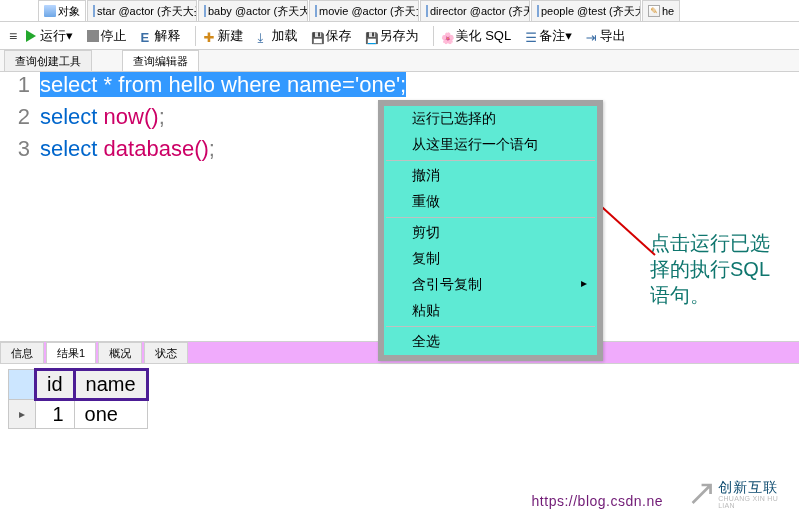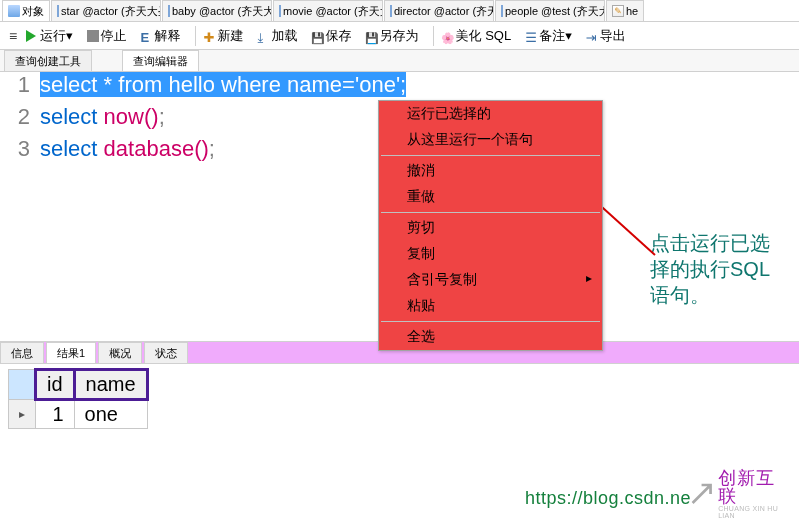--- a/index.html
+++ b/index.html
@@ -1,20 +1,20 @@
 <!DOCTYPE html>
 <html><head>
 <meta charset="utf-8">
 <style>
   * { box-sizing: border-box; margin: 0; padding: 0; font-family: "Microsoft YaHei", Arial, sans-serif; }
   body { width: 799px; height: 519px; background: #fff; position: relative; overflow: hidden; font-size: 12px; color: #000; }
 
   .top-tabs { display: flex; align-items: center; height: 22px; background: #fff; border-bottom: 1px solid #d0d0d0; padding-left: 2px; }
   .top-tabs .tab { display: flex; align-items: center; padding: 0 5px; height: 21px; border: 1px solid #d0d0d0; border-bottom: none; margin-right: 1px; background: #f4f4f4; white-space: nowrap; overflow: hidden; font-size: 11px; max-width: 110px; }
-  .top-tabs .tab.active { background: #fff; }
+  .top-tabs .tab.active { background: #fff; margin-left: 36px; }
   .tab .ico { width: 12px; height: 12px; margin-right: 2px; display: inline-block; background: #9bb0c8; }
   .tab.obj .ico { background: linear-gradient(#b9d7ff,#6ea7e6); border-radius: 1px; }
   .tab.table .ico { background: repeating-linear-gradient(#fff 0 2px,#7ea6d8 2px 3px); border: 1px solid #7ea6d8; }
   .tab.query .ico { background: linear-gradient(#fff,#eee); border: 1px solid #aaa; }
   .tab.query .ico::before { content: "✎"; color: #d28a1b; font-size: 9px; display: block; text-align: center; line-height: 10px; }
 
   .toolbar { display: flex; align-items: center; height: 28px; border-bottom: 1px solid #d0d0d0; padding: 0 4px; }
   .toolbar .spacer { width: 18px; font-size: 14px; text-align: center; color: #444; cursor: default; }
   .toolbar .btn { display: flex; align-items: center; padding: 2px 4px; margin-right: 6px; font-size: 13px; white-space: nowrap; }
   .toolbar .btn .g { width: 12px; height: 12px; margin-right: 2px; display: inline-block; }
@@ -39,42 +39,42 @@
   .gutter { width: 40px; text-align: right; padding-right: 10px; color: #808080; font-size: 22px; user-select: none; }
   .code { flex: 1; }
   .kw { color: #0066cc; }
   .id { color: #0066cc; }
   .op { color: #808080; }
   .str { color: #808080; }
   .func { color: #cc0066; }
   .sel { background: #3399ff; color: #fff; }
   .sel .kw, .sel .op, .sel .str, .sel .id { color: #fff !important; }
 
-  .context-menu { position: absolute; left: 378px; top: 100px; width: 225px; background: #ef4444; border: 1px solid #a3a3a3; box-shadow: 1px 1px 3px rgba(0,0,0,.2); z-index: 10; }
+  .context-menu { position: absolute; left: 378px; top: 100px; width: 225px; background: #5eead4; border: 6px solid #a3a3a3; box-shadow: 1px 1px 3px rgba(0,0,0,.2); z-index: 10; }
   .context-menu .mi { padding: 4px 12px 4px 28px; font-size: 14px; position: relative; }
   .context-menu .mi.sub::after { content: "▸"; position: absolute; right: 10px; top: 4px; font-size: 12px; }
   .context-menu .msep { height: 1px; background: #c0c0c0; margin: 2px 2px; }
   .anno-text { position: absolute; left: 650px; top: 230px; color: #0f766e; font-size: 20px; line-height: 1.3; width: 130px; }
 
   .result-tabs { display: flex; height: 22px; border-bottom: 1px solid #d0d0d0; padding-left: 0; background: #f0abfc; }
   .result-tabs .rtab { padding: 3px 10px; border: 1px solid #d0d0d0; border-bottom: none; margin-right: 2px; background: #f0f0f0; font-size: 11px; }
   .result-tabs .rtab.active { background: #fff; }
 
   .grid-wrap { padding: 4px 8px 0 8px; }
   .grid { border-collapse: collapse; font-size: 20px; }
   .grid th { background: #f0f0f0; border: 3px solid #4c1d95; padding: 2px 10px; font-weight: normal; text-align: left; }
   .grid th:first-child { background: #cce6ff; }
   .grid td { border: 1px solid #c8c8c8; padding: 2px 10px; }
   .grid .rowmark { width: 12px; border: 1px solid #c8c8c8; background: #f0f0f0; text-align: center; font-size: 12px; color: #555; }
   .grid td.num { text-align: right; }
 
-  .foot-url { position: absolute; right: 108px; bottom: 10px; color: #15803d; font-size: 18px; letter-spacing: .5px; }
+  .foot-url { position: absolute; right: 136px; bottom: 10px; color: #701a75; font-size: 14px; letter-spacing: .5px; }
   .foot-logo { position: absolute; right: 10px; bottom: 6px; width: 100px; height: 38px; display: flex; align-items: center; }
   .foot-logo svg { margin-right: 4px; }
-  .foot-logo .big { color: #a21caf; font-size: 18px; letter-spacing: 1px; line-height: 1; }
+  .foot-logo .big { color: #0c4a6e; font-size: 14px; letter-spacing: 1px; line-height: 1; }
   .foot-logo .small { color: #bbb; font-size: 7px; letter-spacing: .3px; display: block; }
 </style>
 </head>
 <body>
 
 <div class="top-tabs">
   <div class="tab active obj">
       <span class="ico"></span>
       <span>对象</span>
     </div>

